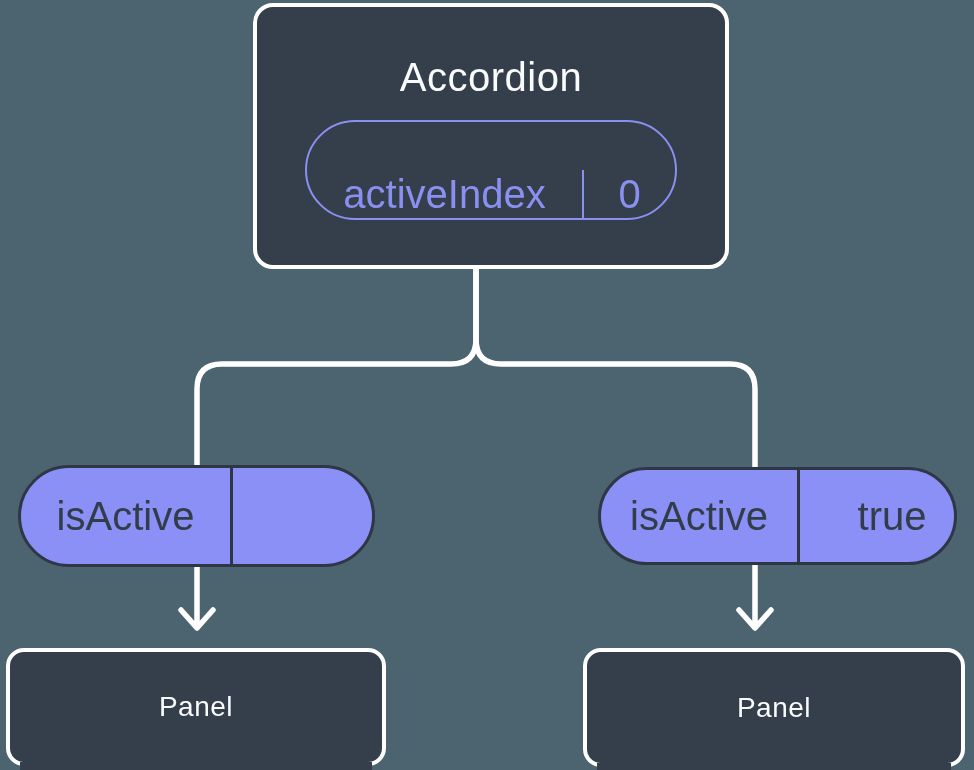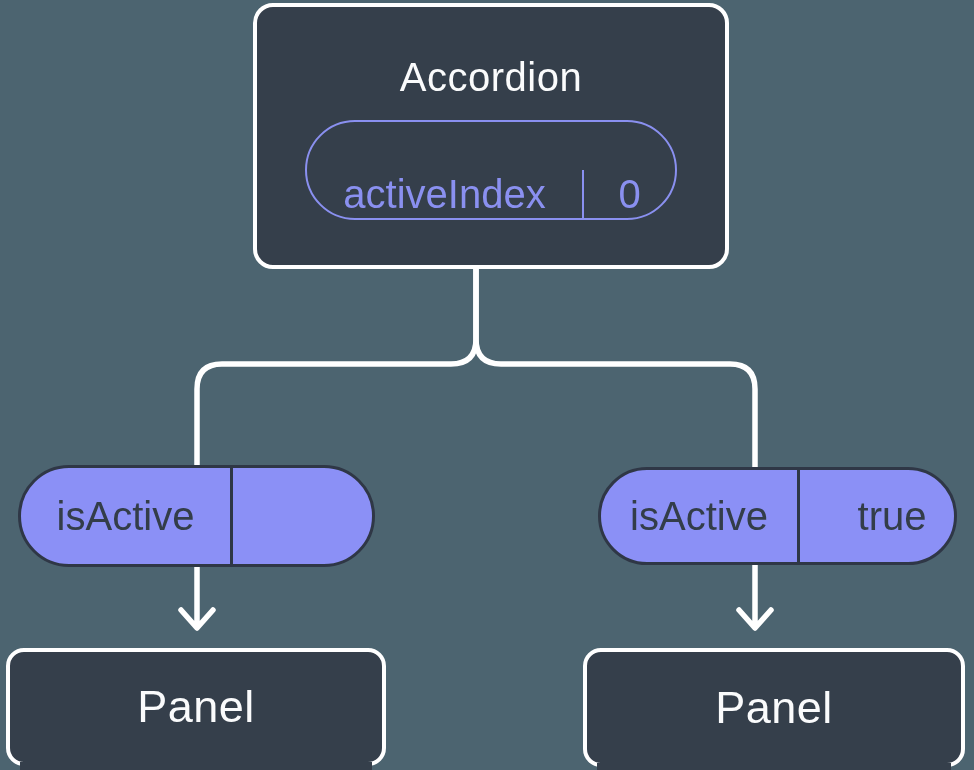--- a/index.html
+++ b/index.html
@@ -99,21 +99,21 @@
   .state-pill-left .seg-name { width: 212px; }
   .state-pill-right {
     left: 598px; top: 467px;
     width: 359px; height: 98px;
     border-radius: 49px;
   }
   .state-pill-right .seg-name { width: 199px; }
   .panel-node {
     display: flex; align-items: center; justify-content: center;
     border-radius: 18px;
-    font-size: 45px;
+    font-size: 28px;
     font-weight: 500;
     color: var(--title-text);
     letter-spacing: 0.5px;
   }
   
   .panel-node::after {
     content: "";
     position: absolute;
     left: 10px; right: 10px; bottom: -8px;
     height: 8px;

